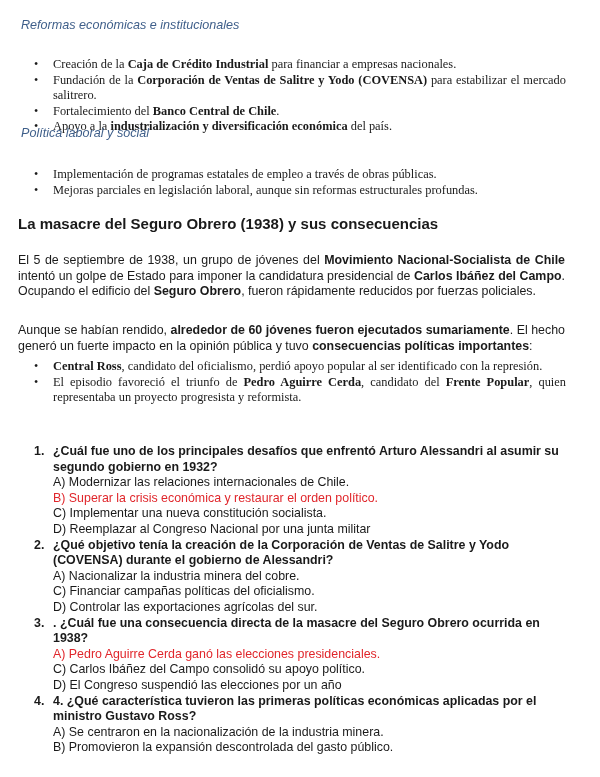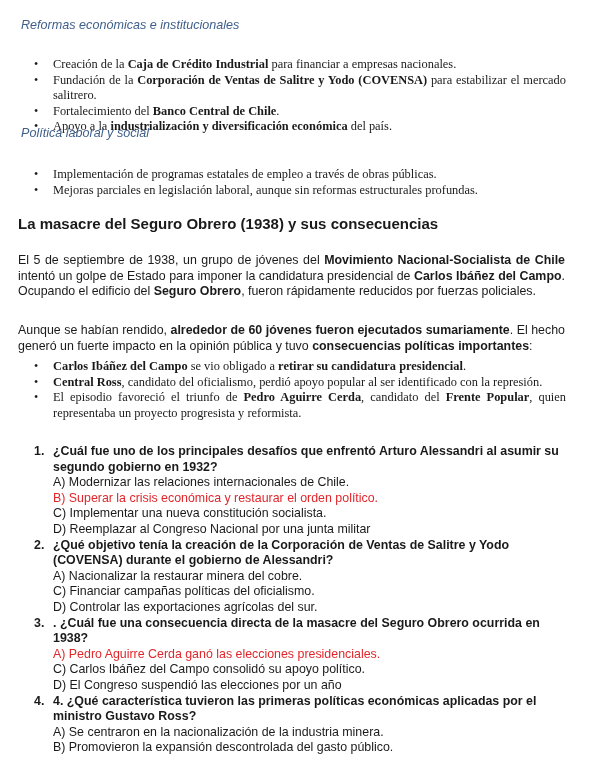--- a/index.html
+++ b/index.html
@@ -61,38 +61,37 @@
       <li>Implementación de programas estatales de empleo a través de obras públicas.</li>
       <li>Mejoras parciales en legislación laboral, aunque sin reformas estructurales profundas.</li>
     </ul>
 
   <div class="h2">La masacre del Seguro Obrero (1938) y sus consecuencias</div>
 
   <div class="para" style="top:253px;">El 5 de septiembre de 1938, un grupo de jóvenes del <b>Movimiento Nacional-Socialista de Chile</b> intentó un golpe de Estado para imponer la candidatura presidencial de <b>Carlos Ibáñez del Campo</b>. Ocupando el edificio del <b>Seguro Obrero</b>, fueron rápidamente reducidos por fuerzas policiales.</div>
   <div class="para" style="top:307px;margin-top:16px;">Aunque se habían rendido, <b>alrededor de 60 jóvenes fueron ejecutados sumariamente</b>. El hecho generó un fuerte impacto en la opinión pública y tuvo <b>consecuencias políticas importantes</b>:</div>
 
   <ul class="bullets" style="top:347px;">
-      <li><b>Carlos Ibáñez del Campo</b> se vio obligado a <b>retirar su candidatura presidencial</b>.</li>
       <li><b>Central Ross</b>, candidato del oficialismo, perdió apoyo popular al ser identificado con la represión.</li>
       <li>El episodio favoreció el triunfo de <b>Pedro Aguirre Cerda</b>, candidato del <b>Frente Popular</b>, quien representaba un proyecto progresista y reformista.</li>
     </ul>
 
   <ol class="quiz">
       <li>
         <span class="qnum">1.</span>
         <span class="qtext">¿Cuál fue uno de los principales desafíos que enfrentó Arturo Alessandri al asumir su segundo gobierno en 1932?</span>
         <span class="opt">A) Modernizar las relaciones internacionales de Chile.</span>
         <span class="opt correct" style="color: rgb(224, 38, 43);">B) Superar la crisis económica y restaurar el orden político.</span>
         <span class="opt">C) Implementar una nueva constitución socialista.</span>
         <span class="opt">D) Reemplazar al Congreso Nacional por una junta militar</span>
       </li>
       <li>
         <span class="qnum">2.</span>
         <span class="qtext">¿Qué objetivo tenía la creación de la Corporación de Ventas de Salitre y Yodo (COVENSA) durante el gobierno de Alessandri?</span>
-        <span class="opt">A) Nacionalizar la restaurar minera del cobre.</span>
+        <span class="opt">A) Nacionalizar la industria minera del cobre.</span>
         <span class="opt">C) Financiar campañas políticas del oficialismo.</span>
         <span class="opt">D) Controlar las exportaciones agrícolas del sur.</span>
       </li>
       <li>
         <span class="qnum">3.</span>
         <span class="qtext">. ¿Cuál fue una consecuencia directa de la masacre del Seguro Obrero ocurrida en 1938?</span>
         <span class="opt correct" style="color: rgb(224, 38, 43);">A) Pedro Aguirre Cerda ganó las elecciones presidenciales.</span>
         <span class="opt">C) Carlos Ibáñez del Campo consolidó su apoyo político.</span>
         <span class="opt">D) El Congreso suspendió las elecciones por un año</span>
       </li>

